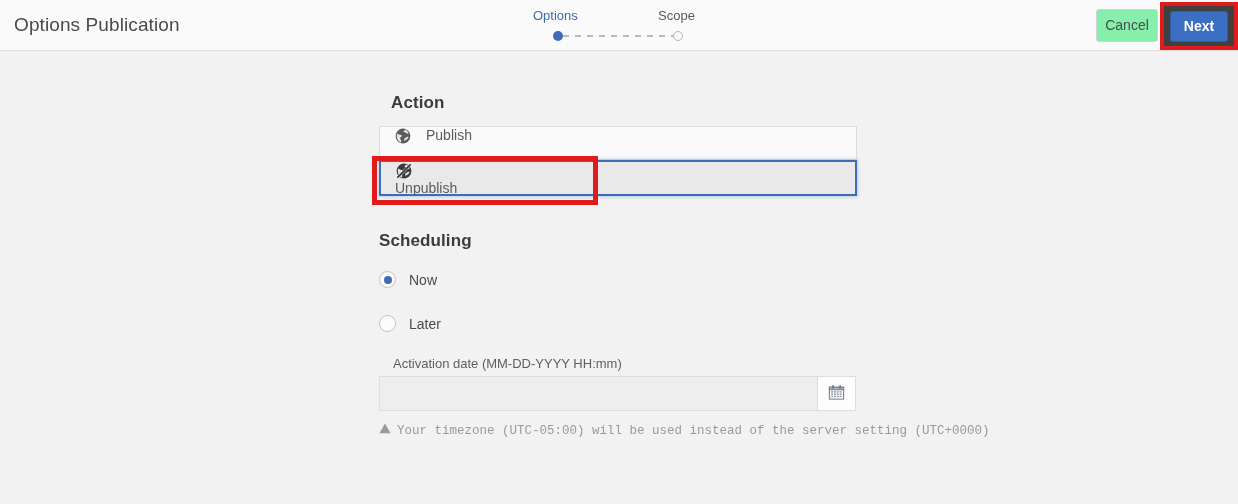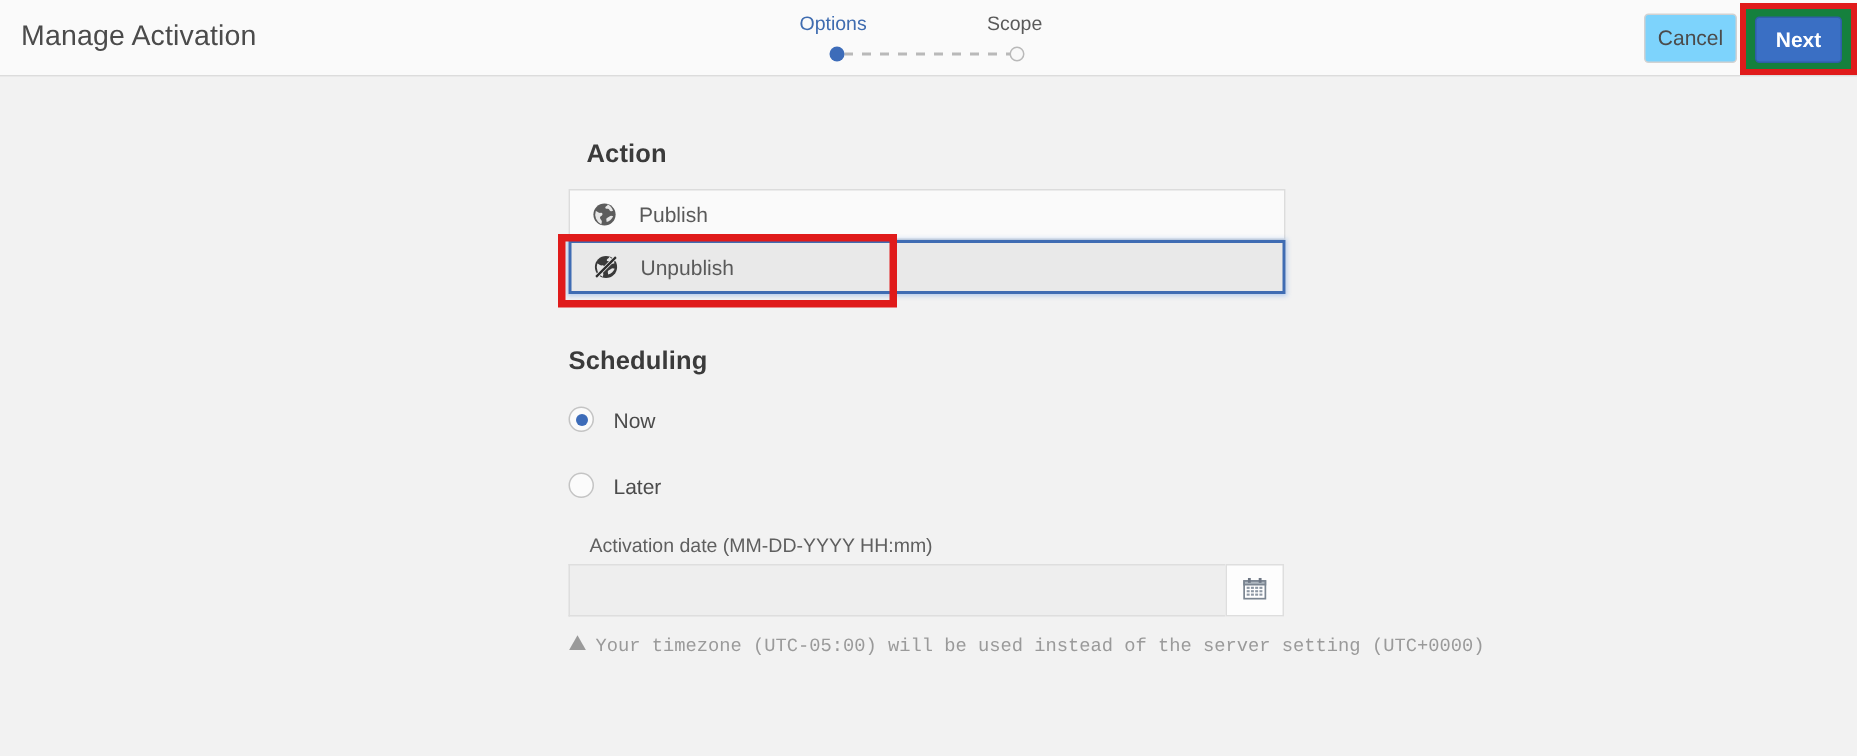--- a/index.html
+++ b/index.html
@@ -75,38 +75,38 @@
     border: 1.5px solid #b9b9b9;
   }
 
   
   .btn-cancel {
     position: absolute;
     left: 1096px;
     top: 9px;
     width: 62px;
     height: 33px;
-    background: #7dd3fc;
+    background: #86efac;
     border: 1px solid #d2d2d2;
     border-radius: 3px;
     font-family: "Liberation Sans", sans-serif;
     font-size: 14px;
     color: #4b4b4b;
     cursor: pointer;
     line-height: 31px;
     text-align: center;
   }
   .next-wrap {
     position: absolute;
     left: 1160px;
     top: 2px;
     width: 78px;
     height: 48px;
     border: 4px solid #e01b1b;
-    background: #15803d;
+    background: #404040;
   }
   .btn-next {
     position: absolute;
     left: 6px;
     top: 5px;
     width: 58px;
     height: 31px;
     background: #3a6fc4;
     border: 1px solid #2f5ea8;
     border-radius: 3px;
@@ -140,31 +140,32 @@
     left: 0;
     top: 75px;
     width: 478px;
   }
   .action-row {
     position: relative;
     height: 34px;
     background: #fafafa;
     border: 1px solid #dcdcdc;
     display: flex;
-    align-items: center;
+    align-items: flex-start;
     padding-left: 14px;
     cursor: pointer;
   }
   .action-row + .action-row { border-top: none; }
   .action-row.selected {
     background: #e9e9e9;
     border: 2px solid #3f6cb3;
     box-shadow: 0 0 3px 1px rgba(110,160,230,0.45);
     height: 36px;
     z-index: 2;
+    flex-direction: column;
   }
   .action-row .ico {
     width: 18px;
     height: 18px;
     margin-right: 14px;
     flex: 0 0 18px;
     display: block;
   }
   .action-row .lbl {
     font-size: 14px;
@@ -263,21 +264,21 @@
     align-items: center;
     white-space: nowrap;
     font-family: Liberation Mono, monospace;
   }
   .tz-note .warn-ico { margin-right: 6px; display: block; }
 </style>
 </head>
 <body>
 
 <div class="header">
-  <div class="header-title">Manage Activation</div>
+  <div class="header-title">Options Publication</div>
 
   <div class="stepper">
     <div class="step-label active">Options</div>
     <div class="step-label inactive">Scope</div>
     <div class="step-track"></div>
     <div class="step-dot filled"></div>
     <div class="step-dot hollow"></div>
   </div>
 
   <button class="btn-cancel">Cancel</button>

